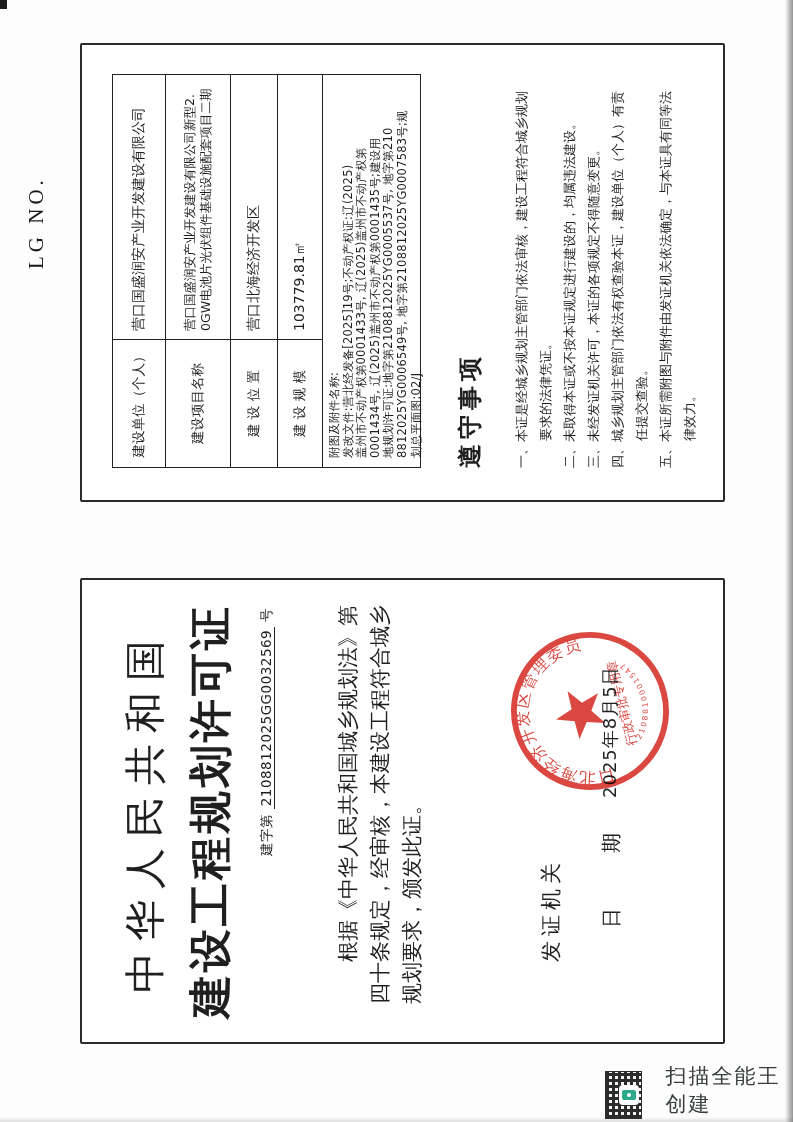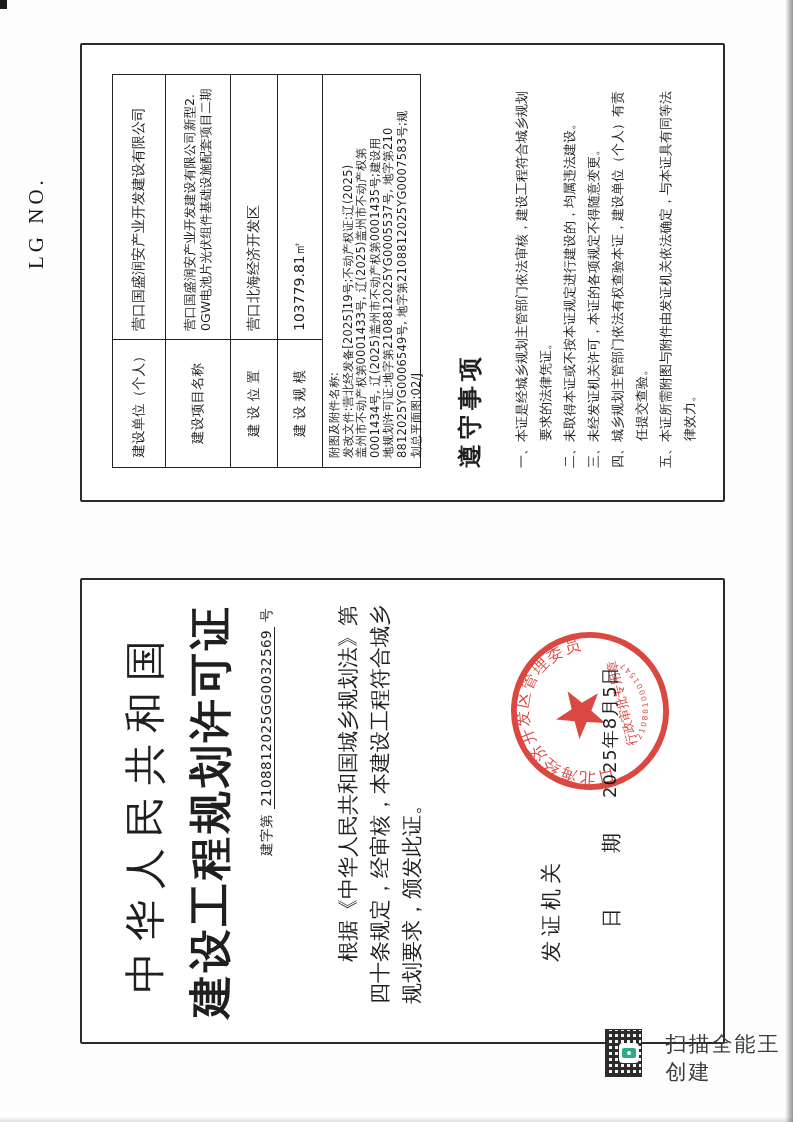--- a/index.html
+++ b/index.html
@@ -64,21 +64,21 @@
   .issuer{position:absolute;left:80px;top:455px;font-size:21px;letter-spacing:5px;}
   .date-row{position:absolute;left:36px;top:516px;font-size:20px;}
   .date-row .d1{position:absolute;left:78px;}
   .date-row .d2{position:absolute;left:153px;}
   .date-row .dv{position:absolute;left:208px;font-size:18px;letter-spacing:1px;white-space:nowrap;}
 
   .seal{position:absolute;left:246px;top:423px;width:170px;height:170px;
     opacity:.9;mix-blend-mode:multiply;transform:rotate(-14deg);}
 
   
-  .wm{position:absolute;left:606px;top:1030px;display:flex;align-items:flex-start;gap:11px;}
+  .wm{position:absolute;left:606px;top:1062px;display:flex;align-items:flex-end;gap:11px;}
   .qr{width:46px;height:46px;position:relative;background:
       repeating-linear-gradient(0deg,#2c2c2c 0 3px,transparent 3px 6px),
       repeating-linear-gradient(90deg,#2c2c2c 0 3px,#f4f4f4 3px 6px);
       outline:1px solid #2c2c2c;}
   .qr-center{position:absolute;left:13px;top:13px;width:20px;height:20px;
     background:#fff;border-radius:4px;display:flex;align-items:center;justify-content:center;}
   .qr-cam{width:14px;height:10px;background:#2fa98c;border-radius:2px;position:relative;}
   .qr-cam::after{content:"";position:absolute;left:5px;top:3px;width:4px;height:4px;
     border-radius:50%;background:#fff;}
   .wm-text{margin-left:14px;font-size:21px;color:#373c3c;letter-spacing:2px;font-weight:500;}

